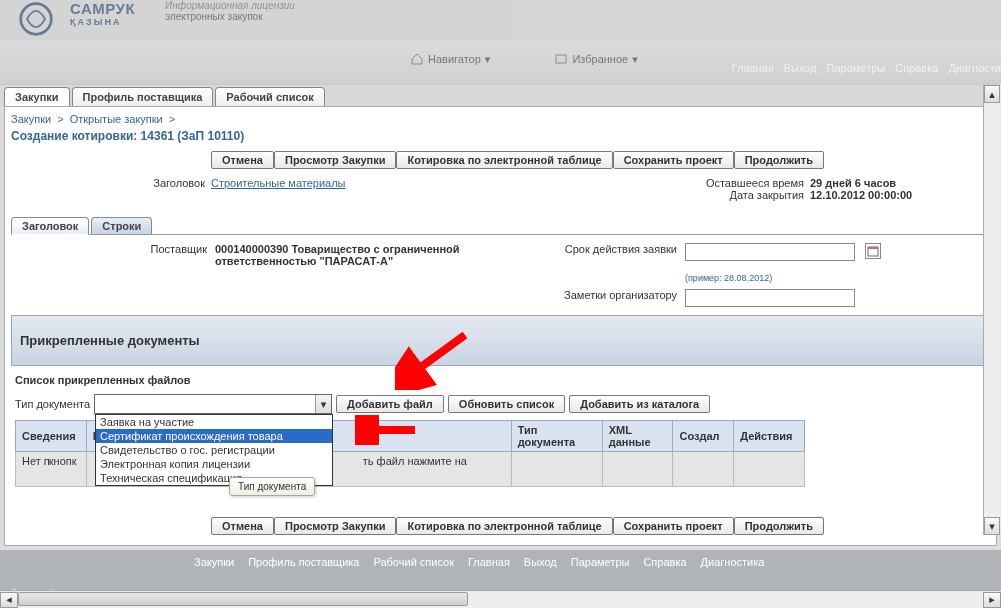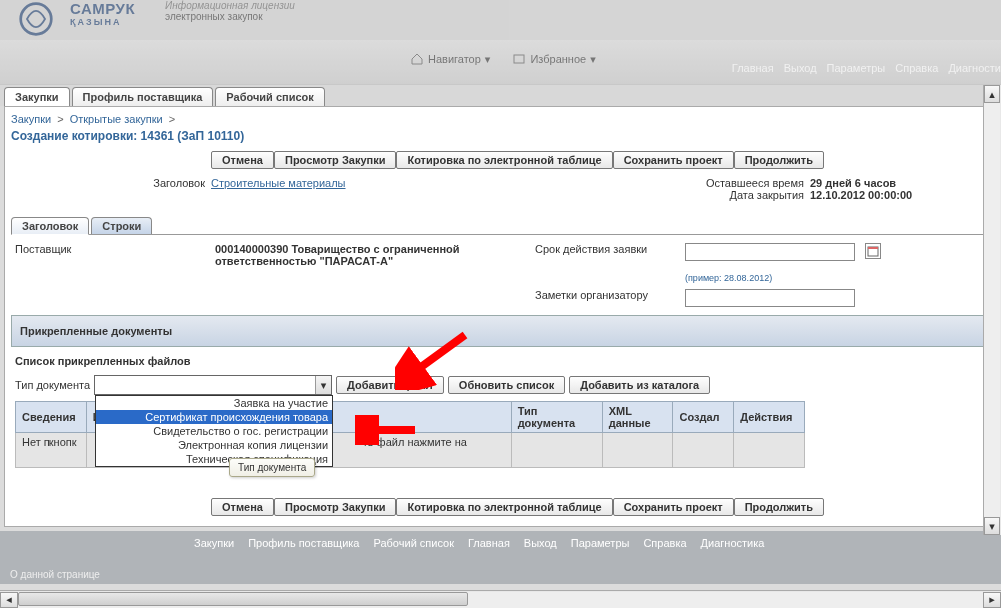--- a/index.html
+++ b/index.html
@@ -42,21 +42,21 @@
   .brand-sub div:first-child { font-style: italic; opacity: 0.7; }
   .toolbar-row {
     height: 45px;
     background: linear-gradient(#dcdcdc, #c8c8c8);
     border-bottom: 1px solid #bbb;
     position: relative;
     opacity: 0.6;
   }
   .tb-center {
     position: absolute; left: 410px; top: 12px;
-    display: flex; gap: 22px; font-size: 11px;
+    display: flex; gap: 64px; font-size: 11px;
   }
   .tb-icon-wrap { display: flex; align-items: center; gap: 4px; }
   .tb-links {
     position: absolute; right: 0; top: 22px;
     display: flex; gap: 10px;
     color: #fff; font-size: 11px;
   }
   .tb-links span { color: #fff; cursor: pointer; }
   
   .main-tabs {
@@ -125,37 +125,37 @@
     margin-bottom: -1px;
   }
   .form-grid {
     display: grid;
     grid-template-columns: 200px 320px 150px 180px 30px;
     row-gap: 6px;
     padding: 8px 4px;
     font-size: 11px;
     align-items: start;
   }
-  .form-grid .lab { padding-right: 8px; }
+  .form-grid .lab { text-align: right; padding-right: 8px; }
   .form-grid .val { font-weight: bold; }
   .txt-input {
     border: 1px solid #888; height: 18px; width: 170px; font-size: 11px;
   }
   .hint { color: #336699; font-size: 9px; }
   .cal-icon {
     width: 16px; height: 16px;
     border: 1px solid #888; background: #fff;
     display: inline-flex; align-items: center; justify-content: center;
   }
   .section-bar {
     background: linear-gradient(#e4e9f0, #c8d4e4);
     border: 1px solid #9aa;
     font-weight: bold;
-    padding: 9px 8px;
-    font-size: 11px;
+    padding: 17px 8px;
+    font-size: 13px;
     color: #333;
   }
   .sub-section-title {
     font-weight: bold; font-size: 11px; padding: 8px 4px 6px 4px;
   }
   .doc-row {
     display: flex; align-items: center; gap: 4px; padding: 2px 4px;
     position: relative;
   }
   .doc-row .lab { white-space: nowrap; }
@@ -179,21 +179,20 @@
     width: 238px;
     background: #fff;
     border: 1px solid #333;
     z-index: 50;
   }
   .dropdown .opt {
     padding: 1px 4px;
     font-size: 11px;
     cursor: pointer;
     white-space: nowrap;
-    text-align: right;
   }
   .dropdown .opt.sel { background: #2a6ac8; color: #fff; }
   .tooltip-box {
     position: absolute;
     left: 218px; top: 85px;
     background: linear-gradient(#fdfdfa,#f0efe6);
     border: 1px solid #aaa88a;
     border-radius: 3px;
     padding: 3px 8px;
     font-size: 10px;

